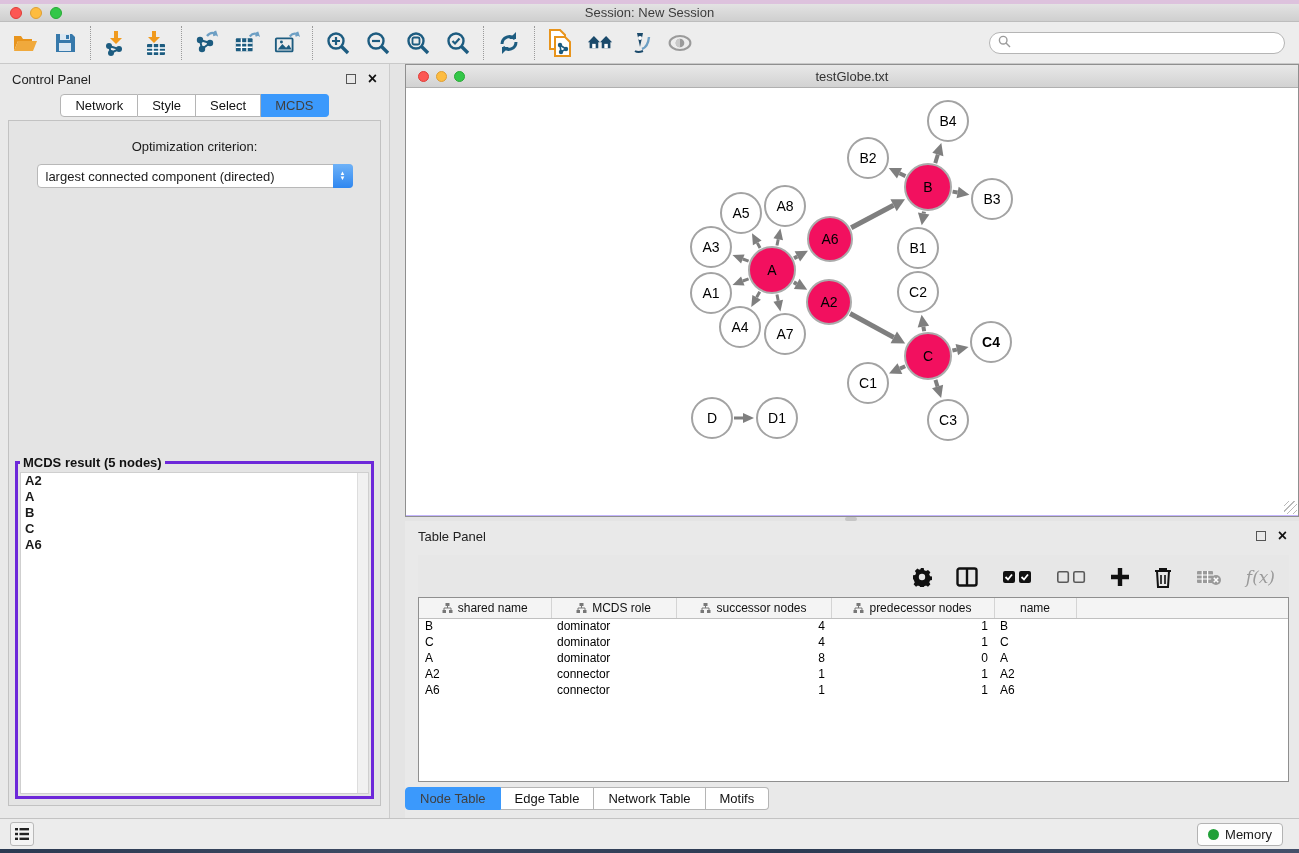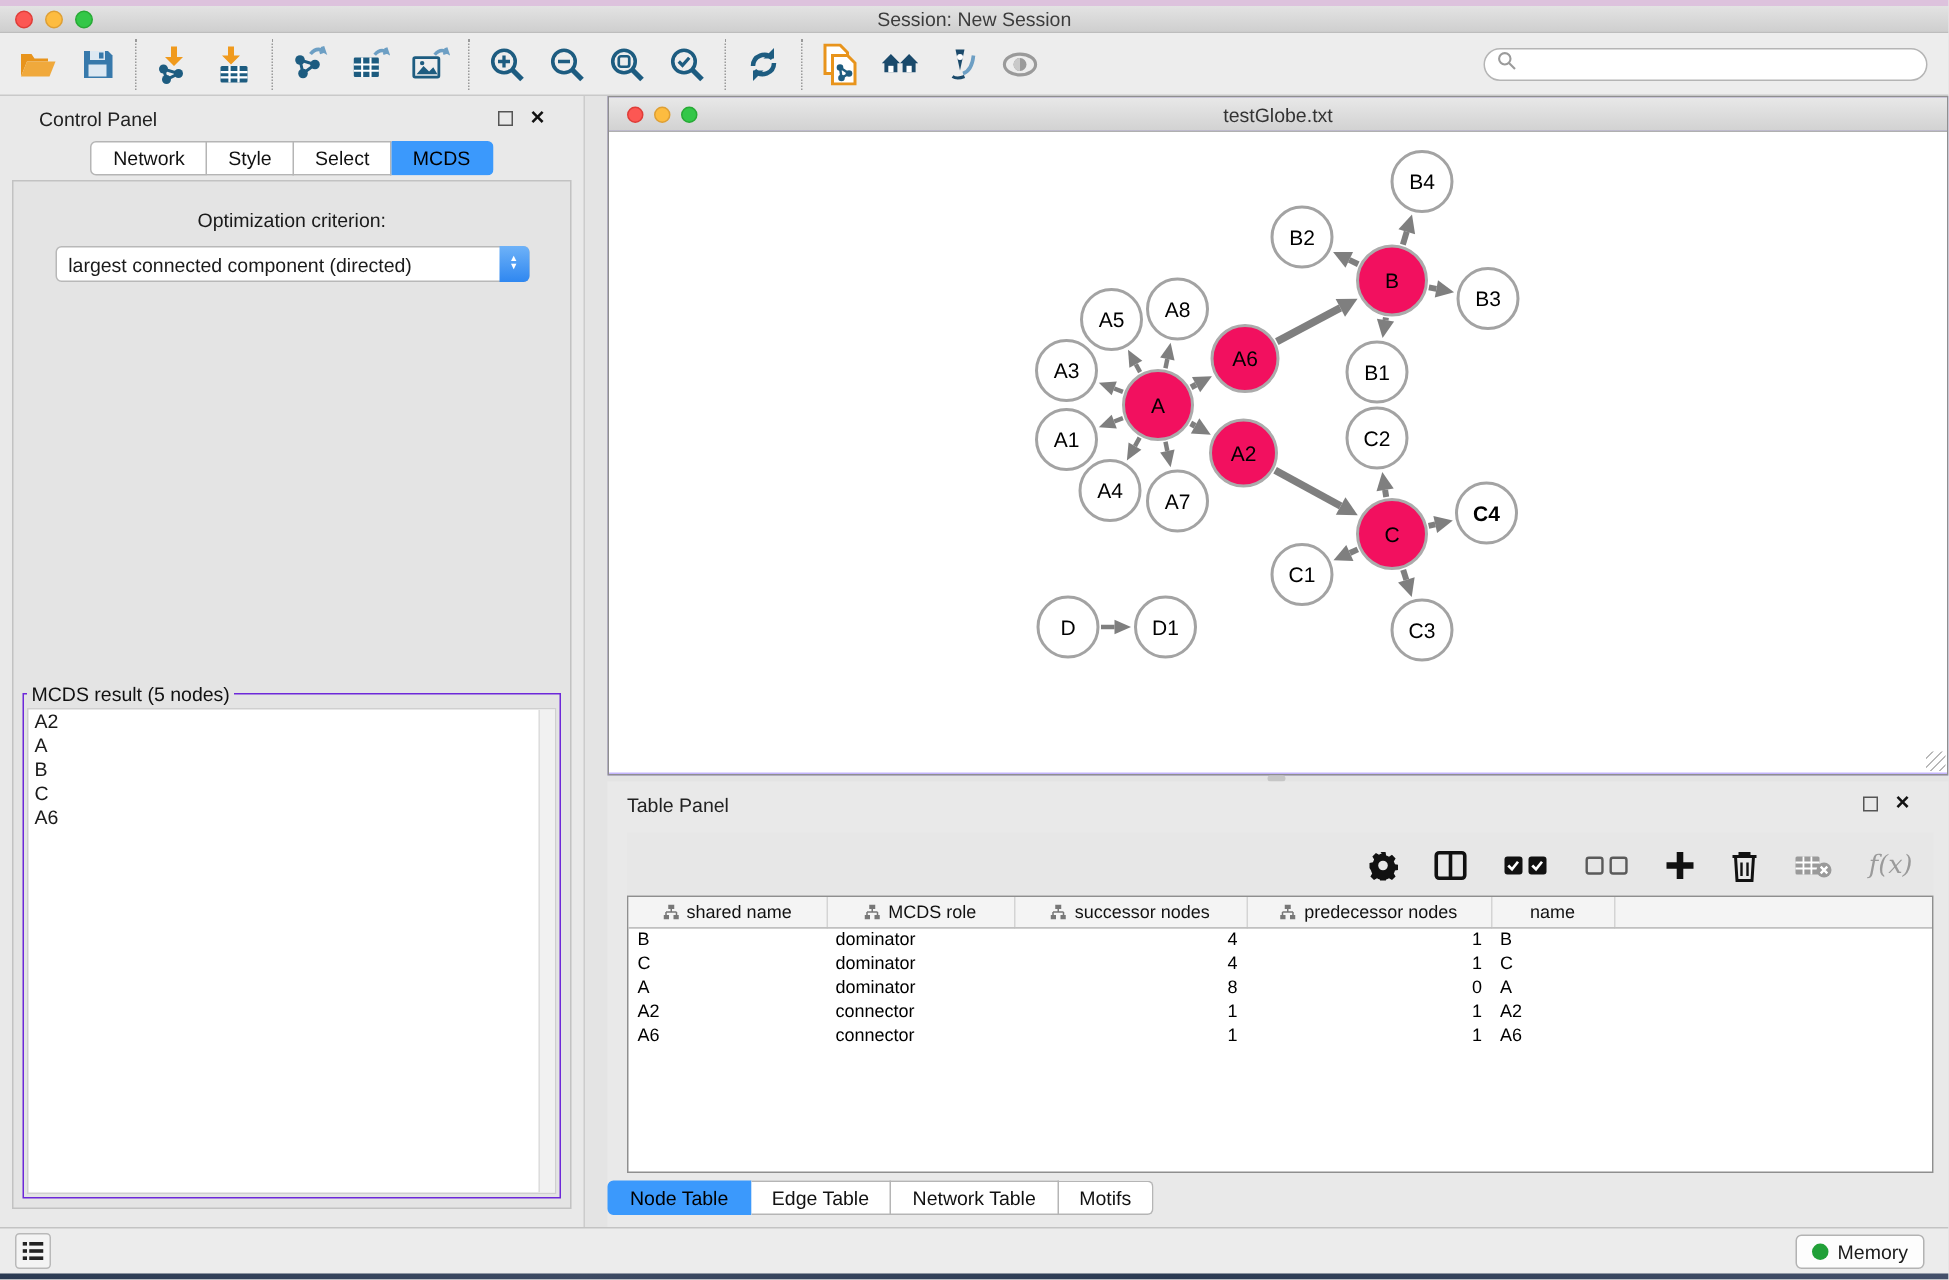--- a/index.html
+++ b/index.html
@@ -23,40 +23,40 @@
   .tb-group { display:flex; align-items:center; gap:14px; padding:0 12px; }
   .tb-sep { width:0; height:34px; border-left:1px dotted #9a9a9a; }
   .tb-icon { width:26px; height:26px; display:flex; align-items:center; justify-content:center; }
   .tb-icon svg { display:block; }
   .search-wrap { margin-left:auto; margin-right:4px; width:296px; height:22px; border:1px solid #b5b5b5;
     border-radius:12px; background:#fff; display:flex; align-items:center; padding:0 8px; gap:5px; }
   .search-input { border:none; outline:none; flex:1; font-size:12px; font-family:"Liberation Sans",sans-serif; background:transparent; }
 
   
   .control-panel { position:absolute; left:0; top:64px; width:390px; height:754px; background:#e9e9e9; border-right:1px solid #cccccc; }
-  .panel-head { height:30px; display:flex; align-items:center; padding:0 26px; font-size:13px; color:#222; }
+  .panel-head { height:30px; display:flex; align-items:center; padding:0 12px; font-size:13px; color:#222; }
   .panel-head .spacer { flex:1; }
   .float-glyph { width:10px; height:10px; border:1.5px solid #555; display:inline-block; margin-right:12px; }
   .close-glyph { font-size:16px; font-weight:bold; color:#111; line-height:10px; }
   .seg-tabs { display:flex; justify-content:center; }
   .seg { background:#fff; border:1px solid #b5b5b5; border-left:none; padding:3px 14px; font-size:13px; color:#111; }
   .seg:first-child { border-left:1px solid #b5b5b5; border-radius:4px 0 0 4px; }
   .seg:last-child { border-radius:0 4px 4px 0; }
-  .seg.selected { background:#3b99fc; border-color:#3b99fc; color:#000000; }
+  .seg.selected { background:#3b99fc; border-color:#3b99fc; color:#404040; }
   .cp-inner { position:absolute; left:8px; right:8px; top:56px; bottom:12px; background:#e4e4e4; border:1px solid #c2c2c2; }
   .opt-label { text-align:center; margin-top:18px; font-size:13px; }
   .combo { margin:10px auto 0; width:316px; height:24px; background:#fff; border:1px solid #b8b8b8; border-radius:4px;
     display:flex; align-items:center; position:relative; }
   .combo-text { flex:1; font-size:13px; padding-left:8px; white-space:nowrap; overflow:hidden; }
   .combo-step { width:20px; height:24px; margin:-1px -1px -1px 0; border-radius:0 4px 4px 0;
     background:linear-gradient(#6eb2f8,#2f87f0); display:flex; flex-direction:column; align-items:center; justify-content:center; color:#fff; }
   .combo-step span { font-size:6px; line-height:5px; }
   .btn-row { display:flex; justify-content:center; gap:14px; margin-top:14px; }
   .push-btn { background:#fff; border:1px solid #b0b0b0; border-radius:4px; padding:4px 16px; font-size:13px; color:#111; }
-  .mcds-fieldset { position:absolute; left:6px; right:6px; top:334px; bottom:6px; border:1px solid #6d28d9; background:transparent; }
+  .mcds-fieldset { position:absolute; left:6px; right:6px; top:334px; bottom:6px; border:3px solid #6d28d9; background:transparent;font-weight:bold; }
   .mcds-fieldset legend { font-size:13px; margin-left:2px; padding:0 3px; color:#111; }
   .mcds-list { position:absolute; left:2px; right:2px; top:2px; bottom:2px; background:#fff; border:1px solid #cfcfcf; overflow:hidden; }
   .mcds-list .row { font-size:13px; line-height:16px; padding-left:4px; }
   .list-scroll { position:absolute; right:0; top:0; bottom:0; width:11px; background:#f1f1f1; border-left:1px solid #dddddd; }
 
   
   .net-window { position:absolute; left:405px; top:64px; width:894px; height:453px; border:1px solid #8f8f8f; background:#c4b5fd; }
   .net-titlebar { height:23px; background:linear-gradient(#e8e8e8,#d2d2d2); border-bottom:1px solid #b0b0b0;
     display:flex; align-items:center; justify-content:center; font-size:13px; color:#333; position:relative; }
   .net-lights { position:absolute; left:12px; top:6px; display:flex; gap:7px; }

